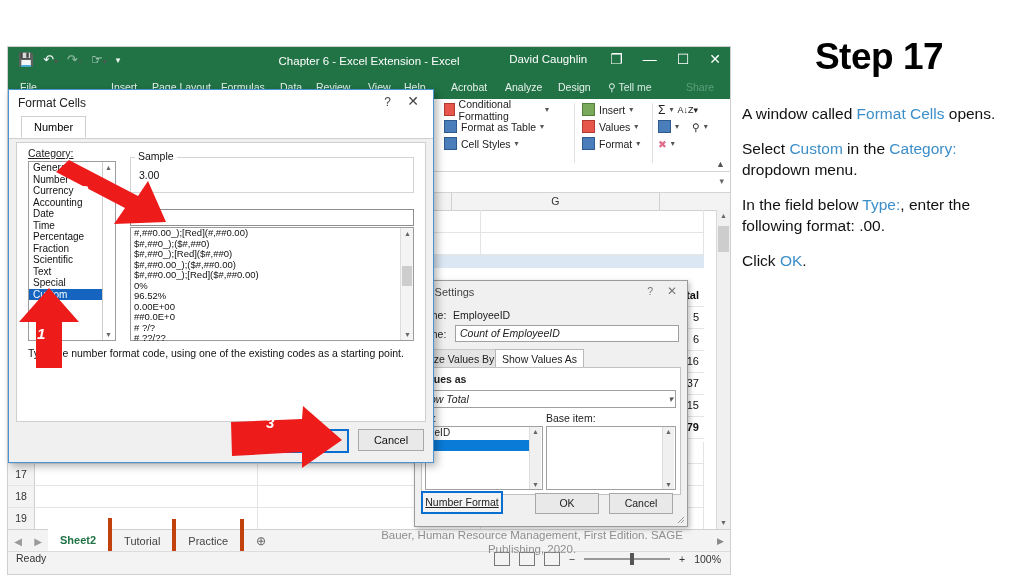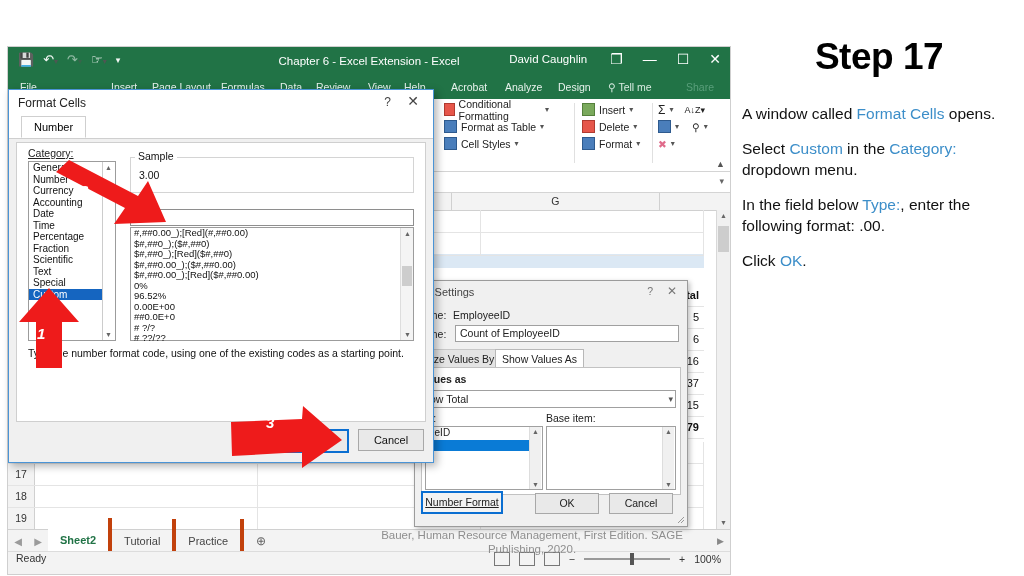--- a/index.html
+++ b/index.html
@@ -79,21 +79,21 @@
     font-size:11.5px;color:#8f8f8f;line-height:1.25;}
   
   #fieldsettings{position:absolute;left:414px;top:280px;width:272px;height:245px;
     background:#f0f0f0;border:1px solid #9b9b9b;box-shadow:2px 2px 5px rgba(0,0,0,.25);font-size:10.5px;color:#222;}
   #fieldsettings .dtitle{height:22px;background:#f0f0f0;position:relative;}
   #fieldsettings .dtitle .t{position:absolute;left:8px;top:5px;font-size:11px;color:#444;}
   #fieldsettings .dtitle .q{position:absolute;right:34px;top:4px;color:#777;}
   #fieldsettings .dtitle .x{position:absolute;right:10px;top:3px;color:#777;font-size:12px;}
   .fsrow{position:absolute;left:8px;font-size:10.5px;}
   .fsinp{position:absolute;background:#fff;border:1px solid #a0a0a0;height:15px;line-height:15px;
-    padding:0 4px;font-size:10.5px;}
+    padding:0 4px;font-size:10.5px;font-style:italic;}
   .fstab{position:absolute;top:0;font-size:10.5px;padding:3px 6px;border:1px solid #c8c8c8;border-bottom:none;background:#e4e4e4;}
   .fstab.on{background:#fff;border-color:#b8b8b8;}
   .fspane{position:absolute;left:6px;right:6px;background:#fff;border:1px solid #c2c2c2;}
   .fslist{position:absolute;background:#fff;border:1px solid #a0a0a0;}
   .fslist .selrow{position:absolute;left:1px;right:12px;height:11px;background:#0a7bd6;}
   .fslist .lsb{position:absolute;right:1px;width:11px;background:#f0f0f0;border-left:1px solid #ddd;
      font-size:7px;color:#666;text-align:center;}
   .fsbtn{position:absolute;height:19px;line-height:19px;text-align:center;font-size:10.5px;
      background:#e9e9e9;border:1px solid #a8a8a8;}
   .fsbtn.focus{border:2px solid #0a6ed1;background:#f3f3f3;}
@@ -197,36 +197,36 @@
     </div>
     <div class="grpdiv" style="left:566px"></div>
     <div class="grp" style="left:574px;width:66px;">
       <div class="ritem">
         <i class="sq grn"></i>
         <span>Insert</span>
           <span class="car">▾</span>
       </div>
       <div class="ritem">
         <i class="sq red"></i>
-        <span>Delete</span>
+        <span>Values</span>
           <span class="car">▾</span>
       </div>
       <div class="ritem">
         <i class="sq blue"></i>
         <span>Format</span>
           <span class="car">▾</span>
       </div>
       <div class="gl">Cells</div>
     </div>
     <div class="grpdiv" style="left:644px"></div>
     <div class="grp" style="left:650px;width:62px;">
       <div class="ritem">
         <span style="font-size:12px">Σ</span>
           <span class="car">▾</span>
-        <span style="margin-left:7px;font-size:9px">A↓Z▾</span>
+        <span style="font-size:9px">A↓Z▾</span>
       </div>
       <div class="ritem">
         <i class="sq blue"></i>
           <span class="car">▾</span>
         <span style="margin-left:9px">⚲</span>
           <span class="car">▾</span>
       </div>
       <div class="ritem">
         <span style="color:#e06b8b">✖</span>
           <span class="car">▾</span>

